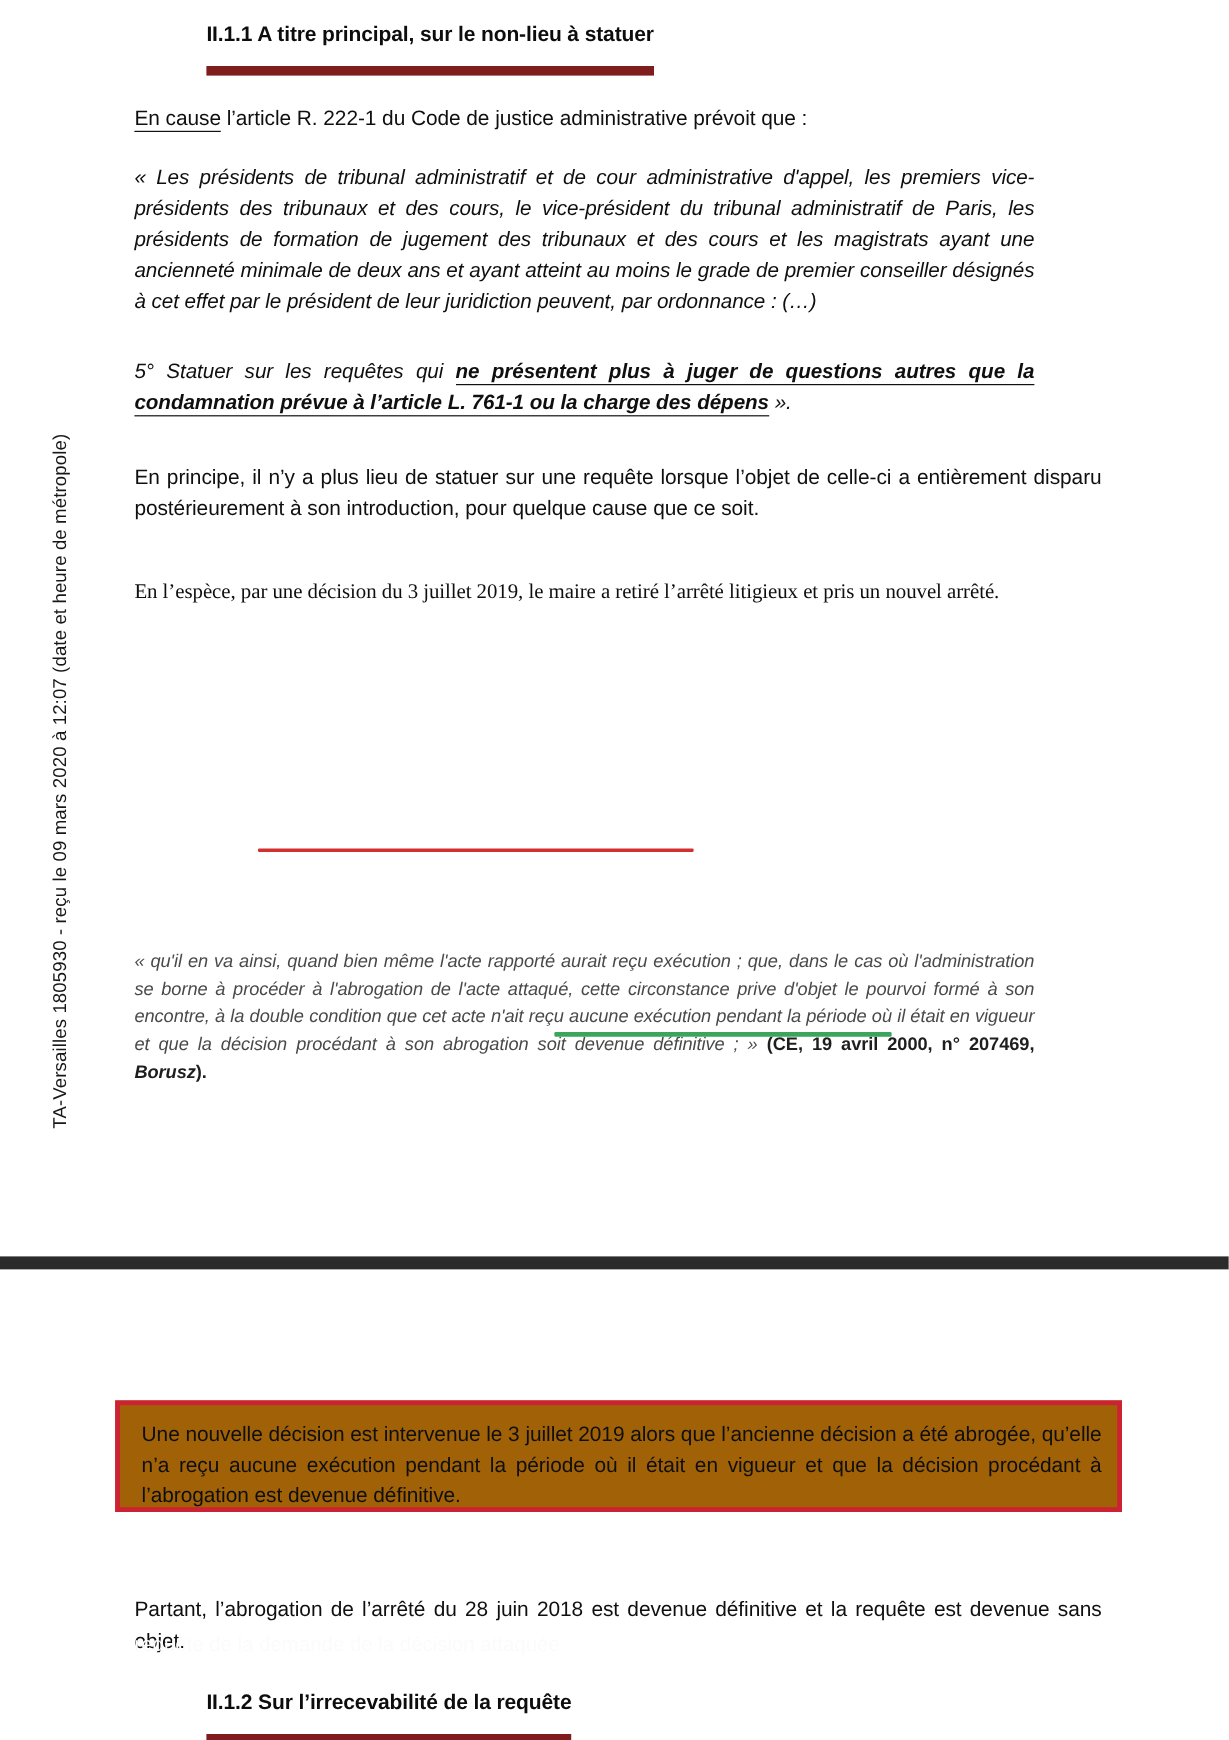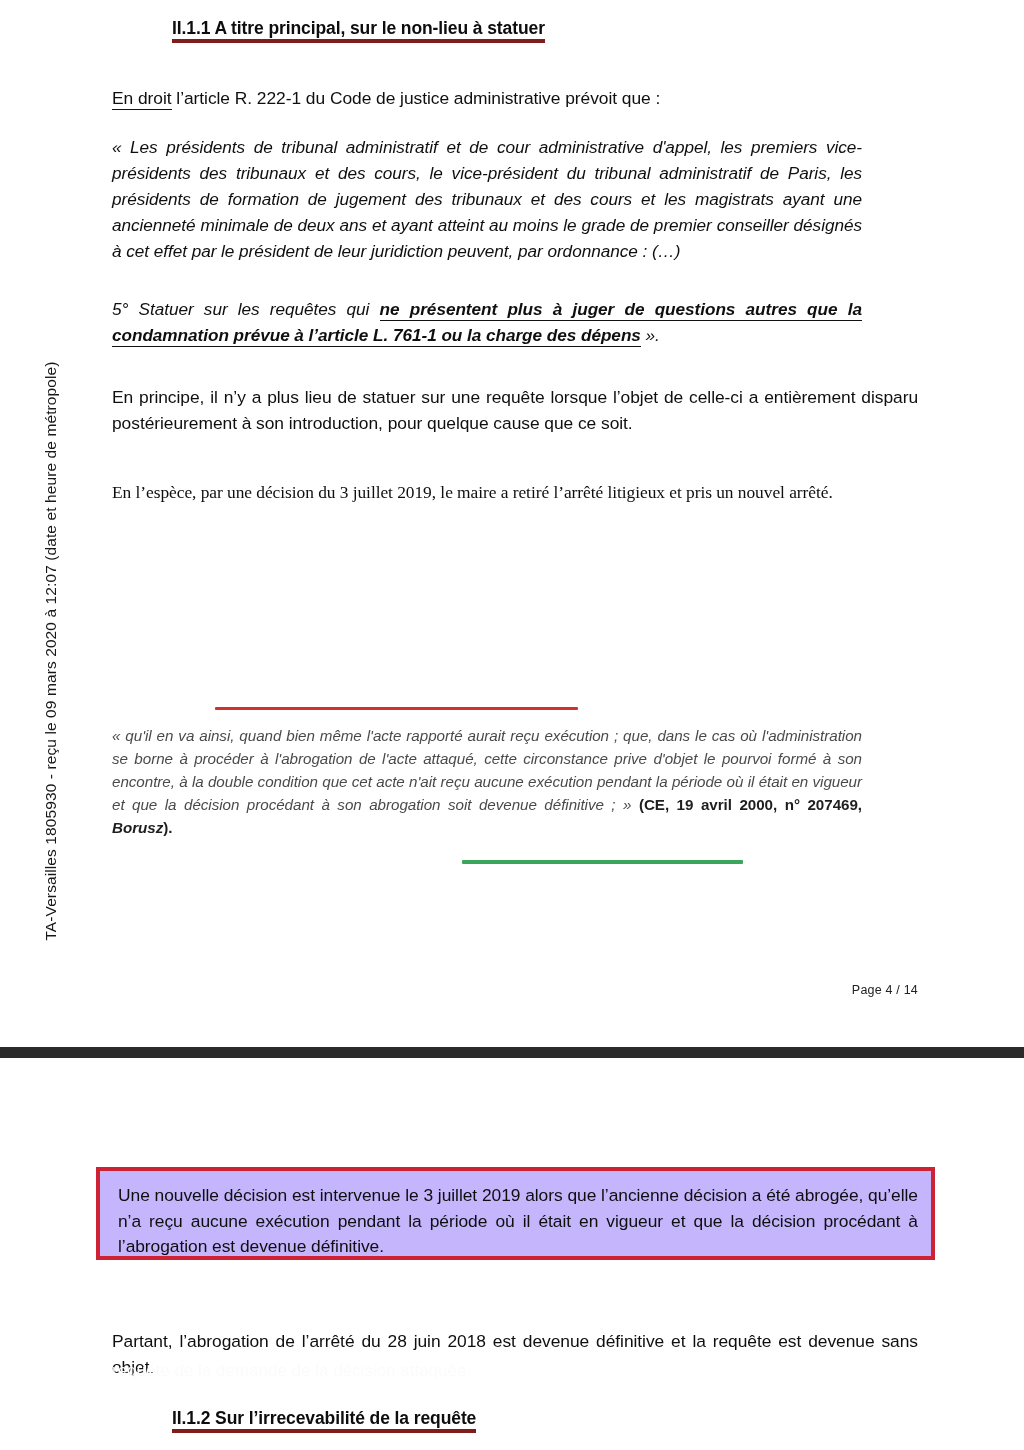--- a/index.html
+++ b/index.html
@@ -63,22 +63,22 @@
 
   .section-heading {
     font-size: 17.5px;
     font-weight: bold;
     color: #0d0d0d;
     letter-spacing: -0.1px;
     margin: 0;
     padding-left: 60px;
   }
   .section-heading .hd {
-    border-bottom: 4px solid #7f1d1d;
-    padding-bottom: 1px;
+    border-bottom: 8px solid #7f1d1d;
+    padding-bottom: 17px;
   }
 
   p.body {
     margin: 0;
     font-size: 17.4px;
     line-height: 25.5px;
     text-align: justify;
     color: #0f0f0f;
     letter-spacing: -0.05px;
   }
@@ -137,21 +137,21 @@
 
   
   .callout-box {
     position: absolute;
     left: 96px;
     top: 1167px;
     width: 839px;
     height: 93px;
     border: 4px solid #cc2233;
     box-sizing: border-box;
-    background: #c4b5fd;
+    background: #a16207;
   }
   .callout-inner {
     position: absolute;
     left: 18px;
     top: 12px;
     width: 800px;
     font-size: 17.4px;
     line-height: 25.5px;
     text-align: justify;
     color: #0f0f0f;
@@ -188,21 +188,21 @@
 <div class="page" id="page-one">
 
   <div class="scan-stamp">TA-Versailles 1805930 - reçu le 09 mars 2020 à 12:07 (date et heure de métropole)</div>
 
   <div class="content section-heading" style="top: 18px;">
     <span class="hd">II.1.1 A titre principal, sur le non-lieu à statuer</span>
   </div>
 
   <div class="content" style="top: 86px;">
     <p class="body">
-      <span class="lead-underline">En droit</span><span> l’article R. 222-1 du Code de justice administrative prévoit que :</span>
+      <span class="lead-underline">En cause</span><span> l’article R. 222-1 du Code de justice administrative prévoit que :</span>
     </p>
   </div>
 
   <div class="content" style="top: 134px;">
     <p class="body quote q-large">« Les présidents de tribunal administratif et de cour administrative d'appel, les premiers vice-présidents des tribunaux et des cours, le vice-président du tribunal administratif de Paris, les présidents de formation de jugement des tribunaux et des cours et les magistrats ayant une ancienneté minimale de deux ans et ayant atteint au moins le grade de premier conseiller désignés à cet effet par le président de leur juridiction peuvent, par ordonnance : (…)</p>
   </div>
 
   <div class="content" style="top: 296px;">
     <p class="body quote q-large">
       <span>5° Statuer sur les requêtes qui </span><span class="bold-underline">ne présentent plus à juger de questions autres que la condamnation prévue à l’article L. 761-1 ou la charge des dépens</span><span> ».</span>
@@ -214,29 +214,28 @@
   </div>
 
   <div class="content" style="top: 480px; font-family: Liberation Serif, serif;">
     <p class="body">En l’espèce, par une décision du 3 juillet 2019, le maire a retiré l’arrêté litigieux et pris un nouvel arrêté.</p>
   </div>
 
 
 
   <div class="rule rule-red" style="left: 215px; top: 707px; width: 363px;"></div>
 
-  <div class="content" style="top: 724px;">
+  <div class="content" style="top: 790px;">
     <p class="body quote q-small">
       <span>« qu'il en va ainsi, quand bien même l'acte rapporté aurait reçu exécution ; que, dans le cas où l'administration se borne à procéder à l'abrogation de l'acte attaqué, cette circonstance prive d'objet le pourvoi formé à son encontre, à la double condition que cet acte n'ait reçu aucune exécution pendant la période où il était en vigueur et que la décision procédant à son abrogation soit devenue définitive ; » </span><span class="cite"><span>(CE, 19 avril 2000, n° 207469, </span><em>Borusz</em><span>).</span></span>
     </p>
   </div>
 
   <div class="rule rule-green" style="left: 462px; top: 860px; width: 281px;"></div>
 
-  <div class="page-number">Page 4 / 14</div>
 </div>
 
 <div class="page-separator"></div>
 
 <div class="page" id="page-two"></div>
 
 <div class="callout-box">
   <div class="callout-inner">Une nouvelle décision est intervenue le 3 juillet 2019 alors que l’ancienne décision a été abrogée, qu’elle n’a reçu aucune exécution pendant la période où il était en vigueur et que la décision procédant à l’abrogation est devenue définitive.</div>
 </div>
 

